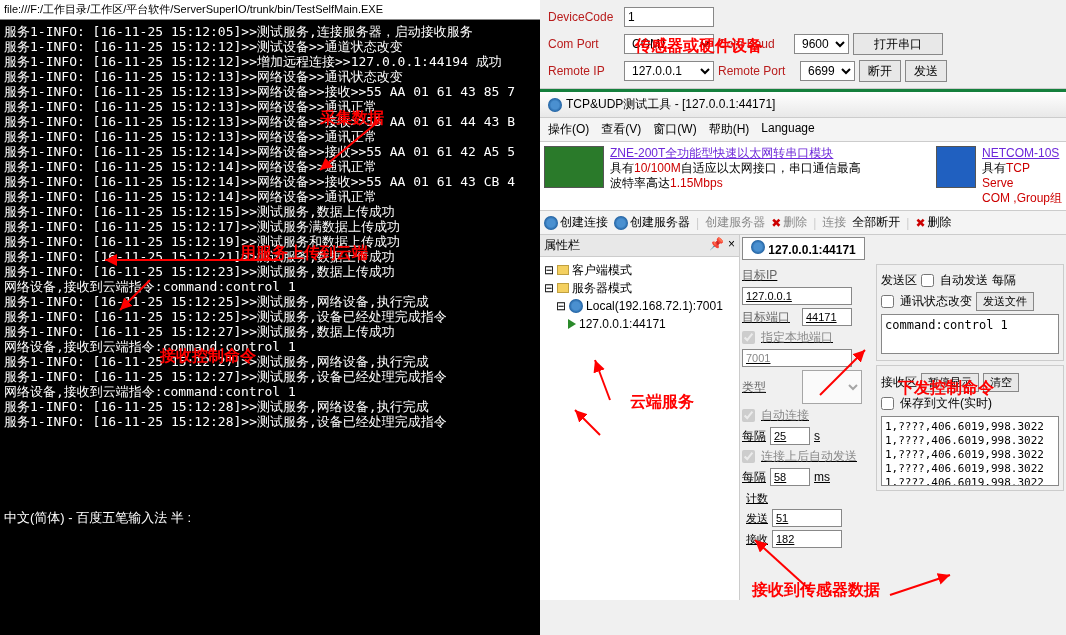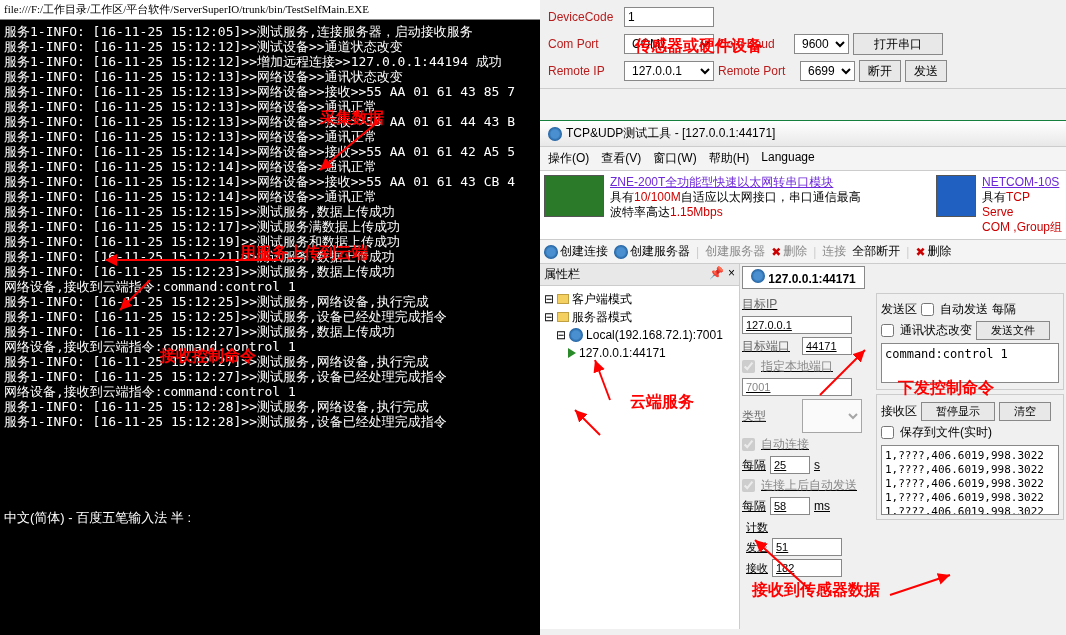--- a/index.html
+++ b/index.html
@@ -1,27 +1,27 @@
 <!DOCTYPE html>
 <html><head>
 <meta charset="utf-8">
 <style>
 * { margin: 0; padding: 0; box-sizing: border-box; }
 body { font-family: "Microsoft YaHei", "SimSun", sans-serif; font-size: 12px; background: #fff; width: 1066px; height: 635px; overflow: hidden; position: relative; }
 .left-panel { position: absolute; left: 0; top: 0; width: 540px; height: 635px; background: #000; color: #fff; }
-.addr-bar { background: #fff; color: #000; padding: 2px 4px; font-size: 11px; border-bottom: 1px solid #888; font-family: Liberation Serif, serif; }
+.addr-bar { background: #fff; color: #000; padding: 2px 4px; font-size: 11px; border-bottom: 1px solid #888; font-family: Liberation Sans, sans-serif; }
 .console { padding: 4px; font-family: "NSimSun", monospace; font-size: 13px; line-height: 15px; white-space: pre; overflow: hidden; }
 .console-line { display: block; }
 .right-panel { position: absolute; left: 540px; top: 0; width: 526px; height: 635px; background: #f0f0f0; }
 .top-config { background: #f0f0f0; padding: 2px 8px; border-bottom: 1px solid #ccc; }
 .cfg-row { display: flex; align-items: center; gap: 4px; margin: 3px 0; height: 24px; }
 .cfg-label { width: 72px; color: #b91c1c; }
 .cfg-input { border: 1px solid #888; padding: 1px 3px; height: 20px; font-size: 12px; background: #fff; }
 .cfg-btn { border: 1px solid #888; background: #e8e8e8; padding: 2px 8px; height: 22px; font-size: 12px; cursor: pointer; }
-.tcp-window { border-top: 1px solid #15803d; margin-top: 31px; }
+.tcp-window { border-top: 3px solid #15803d; }
 .tcp-title { background: linear-gradient(#fff,#e8e8e8); padding: 4px 8px; border-bottom: 1px solid #ccc; display: flex; align-items: center; gap: 4px; }
 .tcp-menu { background: #f4f4f4; padding: 3px 8px; border-bottom: 1px solid #ccc; display: flex; gap: 12px; font-size: 12px; }
 .tcp-menu span { cursor: pointer; }
 .promo { display: flex; padding: 4px; border-bottom: 1px solid #ccc; background: #fff; gap: 6px; }
 .promo-chip { width: 60px; height: 42px; background: #2a7a2a; border: 1px solid #555; }
 .promo-chip2 { width: 40px; height: 42px; background: #2060c0; border: 1px solid #555; }
 .promo-text { flex: 1; font-size: 12px; line-height: 15px; }
 .promo-text a { color: #6d28d9; text-decoration: underline; }
 .promo-text .red { color: #c00; }
 .tcp-toolbar { background: #f4f4f4; padding: 3px 4px; border-bottom: 1px solid #ccc; display: flex; gap: 6px; font-size: 12px; align-items: center; }
@@ -38,21 +38,21 @@
 .cp-body { display: flex; gap: 4px; padding: 2px; }
 .cp-left { width: 130px; text-decoration: underline; }
 .cp-right { flex: 1; }
 .cp-row { display: flex; align-items: center; gap: 4px; margin: 3px 0; }
 .cp-lbl { width: 56px; color: #666; }
 .disabled { color: #888; }
 .cp-inp { border: 1px solid #888; padding: 1px 3px; width: 60px; height: 18px; font-size: 11px; background: #fff; }
 .cp-sel { border: 1px solid #888; padding: 16px 2px; width: 60px; height: 18px; font-size: 11px; background: #fff; }
 .cp-chk { margin-right: 2px; }
 .fieldset { border: 1px solid #ccc; padding: 4px; margin-bottom: 4px; }
-.cp-btn { border: 1px solid #888; background: #e8e8e8; padding: 1px 14px; font-size: 11px; cursor: pointer; }
+.cp-btn { border: 1px solid #888; background: #e8e8e8; padding: 1px 6px; font-size: 11px; cursor: pointer; }
 .recv-box { border: 1px solid #888; background: #fff; padding: 3px; font-family: monospace; font-size: 11px; line-height: 14px; height: 70px; overflow: hidden; margin-top: 4px; }
 .send-box { border: 1px solid #888; background: #fff; padding: 3px; font-family: monospace; font-size: 12px; height: 40px; margin: 2px 0; }
 .annot { position: absolute; color: #ff0000; font-size: 16px; font-weight: bold; font-family: "Microsoft YaHei"; pointer-events: none; z-index: 100; }
 .arrow { position: absolute; pointer-events: none; z-index: 99; }
 .count-area { padding: 2px 4px; font-size: 11px; }
 .icon-globe { width: 14px; height: 14px; background: radial-gradient(circle, #4a90d0 40%, #2060a0 70%); border-radius: 50%; display: inline-block; }
 .icon-folder { width: 12px; height: 10px; background: #f4d060; border: 1px solid #c0a040; display: inline-block; }
 .icon-play { width: 0; height: 0; border-left: 8px solid #2a8a2a; border-top: 5px solid transparent; border-bottom: 5px solid transparent; display: inline-block; }
 .ime-bar { position: absolute; bottom: 108px; left: 4px; color: #fff; font-size: 13px; }
 </style>

